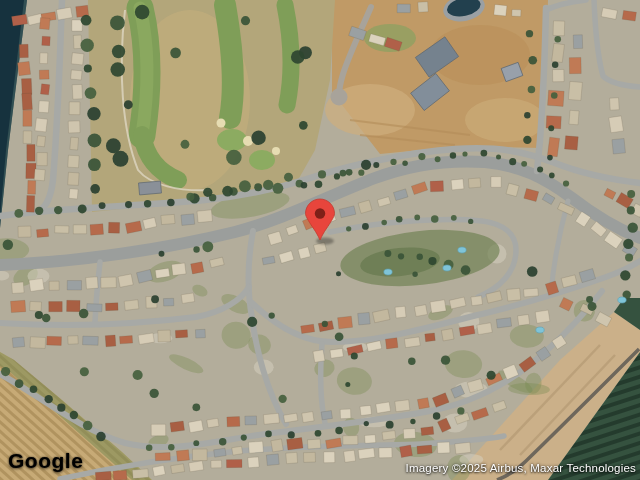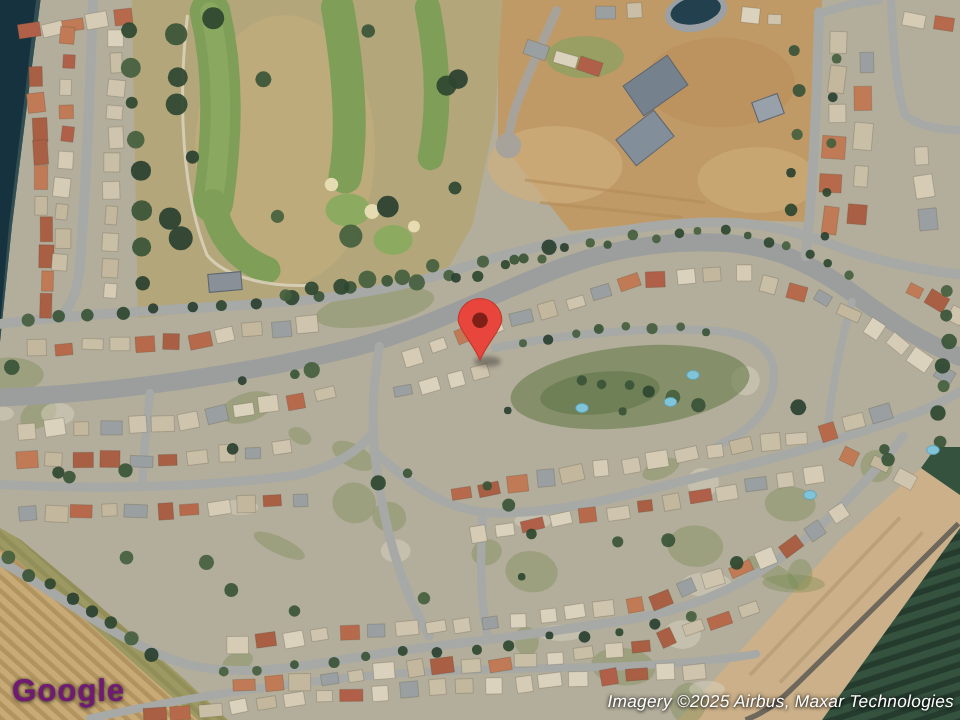--- a/index.html
+++ b/index.html
@@ -4,30 +4,29 @@
 <style>
   html,body{margin:0;padding:0;background:#222;}
   .map-viewport{
     position:relative;width:640px;height:480px;overflow:hidden;
     font-family:"Liberation Sans",sans-serif;
     background:#b3ad9b;cursor:grab;
   }
   .map-viewport svg{position:absolute;left:0;top:0;display:block;}
   .google-logo{
     position:absolute;left:8px;bottom:7px;
-    color:#701a75;font-size:21px;font-weight:bold;letter-spacing:0.5px;
+    color:#000000;font-size:21px;font-weight:bold;letter-spacing:0.5px;
     text-shadow:0 1px 3px rgba(0,0,0,.55),0 0 2px rgba(0,0,0,.45);
     user-select:none;
   }
   .attribution{
     position:absolute;right:4px;bottom:6px;
     color:#ffffff;font-size:11.5px;letter-spacing:0.2px;
     text-shadow:0 0 3px rgba(0,0,0,.85),0 1px 2px rgba(0,0,0,.7);
     user-select:none;
-    font-style:italic;
   }
 </style>
 </head>
 <body>
 
 <div class="map-viewport">
   <svg id="map-art" width="640" height="480" viewBox="0 0 640 480">
     <defs>
       <pattern id="fieldRows" width="7" height="7" patternUnits="userSpaceOnUse" patternTransform="rotate(42)">
         <rect width="7" height="7" fill="#c7aa76"></rect>

